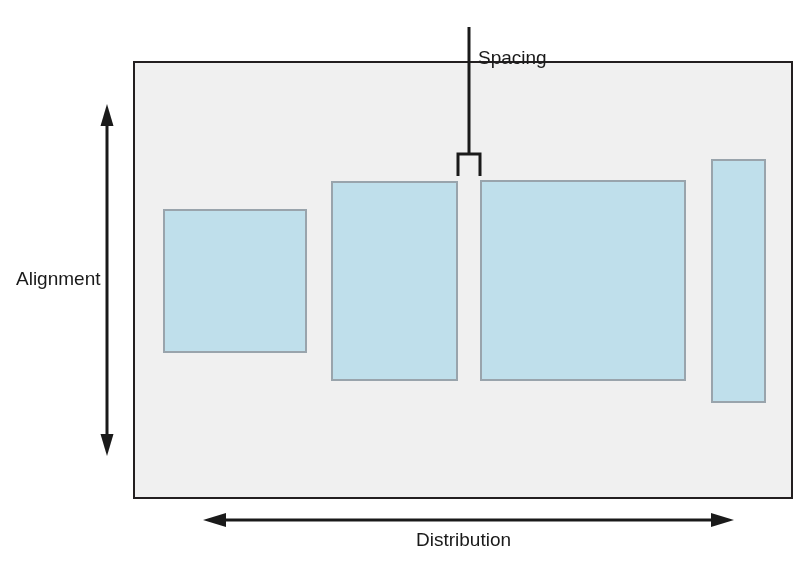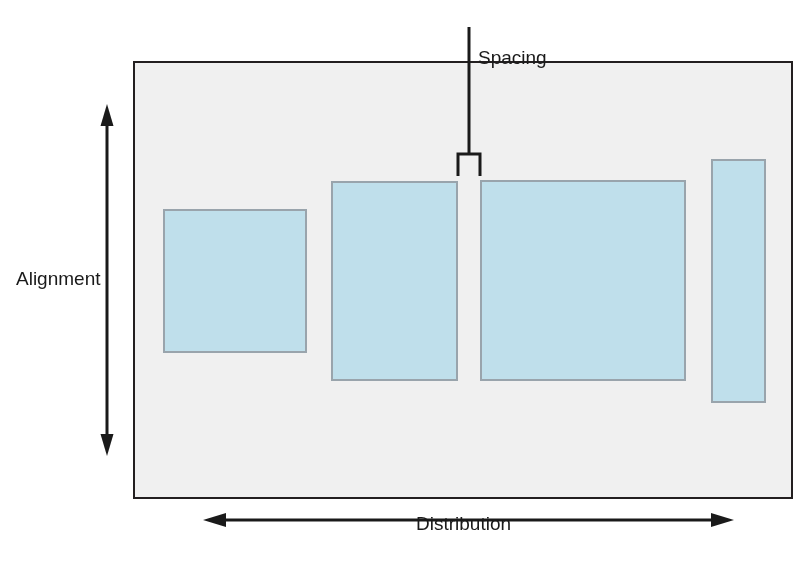--- a/index.html
+++ b/index.html
@@ -40,21 +40,21 @@
   .label {
     position: absolute;
     color: #1a1a1a;
     font-size: 19px;
     line-height: 22px;
     white-space: nowrap;
     font-family: "Liberation Sans", sans-serif;
   }
   #label-spacing      { left: 478px; top: 6px; margin-top: 41px; }
   #label-alignment    { left: 16px;  top: 268px; }
-  #label-distribution { left: 416px; top: 513px; }
+  #label-distribution { left: 416px; top: 529px; }
 
   
   #overlay {
     position: absolute;
     left: 0;
     top: 0;
     width: 808px;
     height: 568px;
     pointer-events: none;
   }

